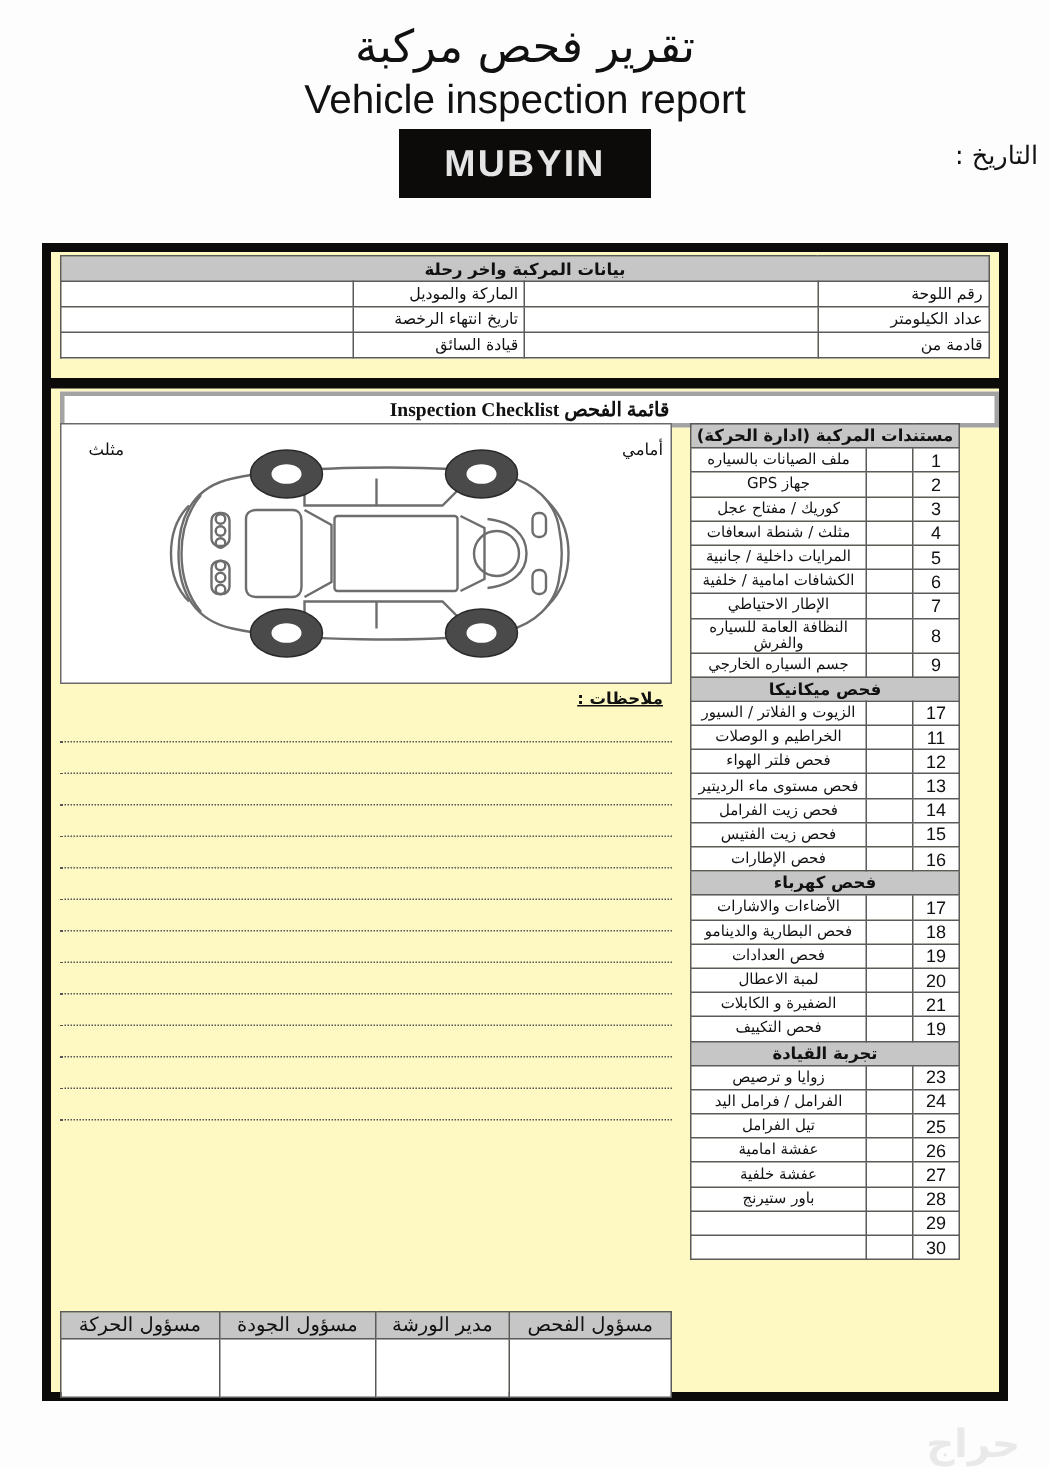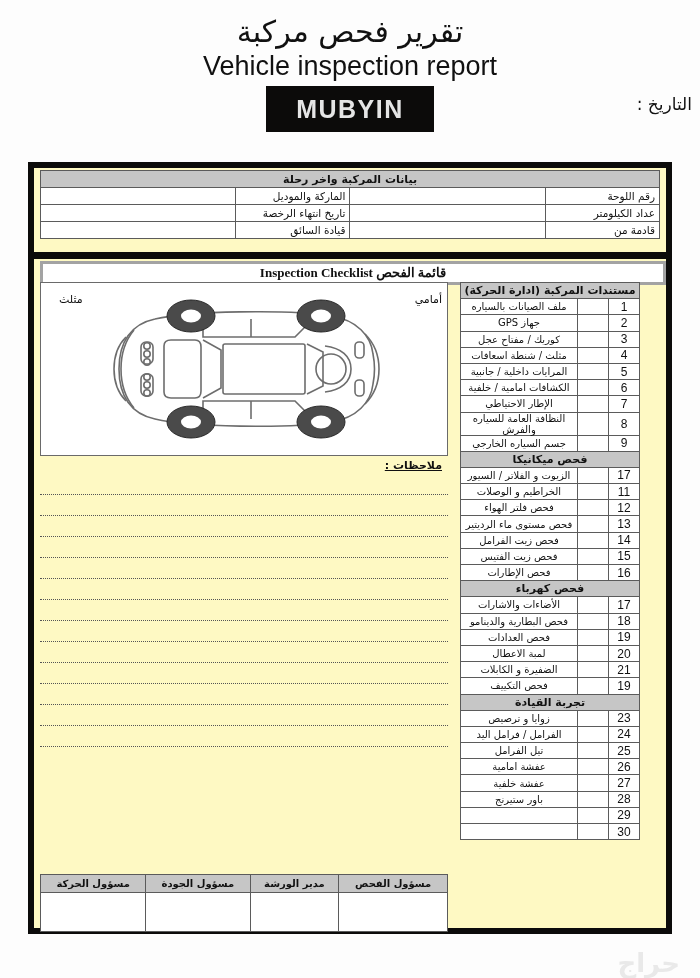--- a/index.html
+++ b/index.html
@@ -165,22 +165,22 @@
   }
 
   
   .sig-wrap{
     position:absolute;
     left:6px;top:706px;
     width:408px;
   }
   .sig-wrap th{
     background:#c6c6c6;
-    font-weight:bold;
-    font-size:10px;
+    font-weight:normal;
+    font-size:13px;
     height:17px;
     direction:rtl;
   }
   .sig-wrap td{height:38px;}
 
   
   .right-col{
     position:absolute;
     right:6px;top:114px;
     width:200px;

